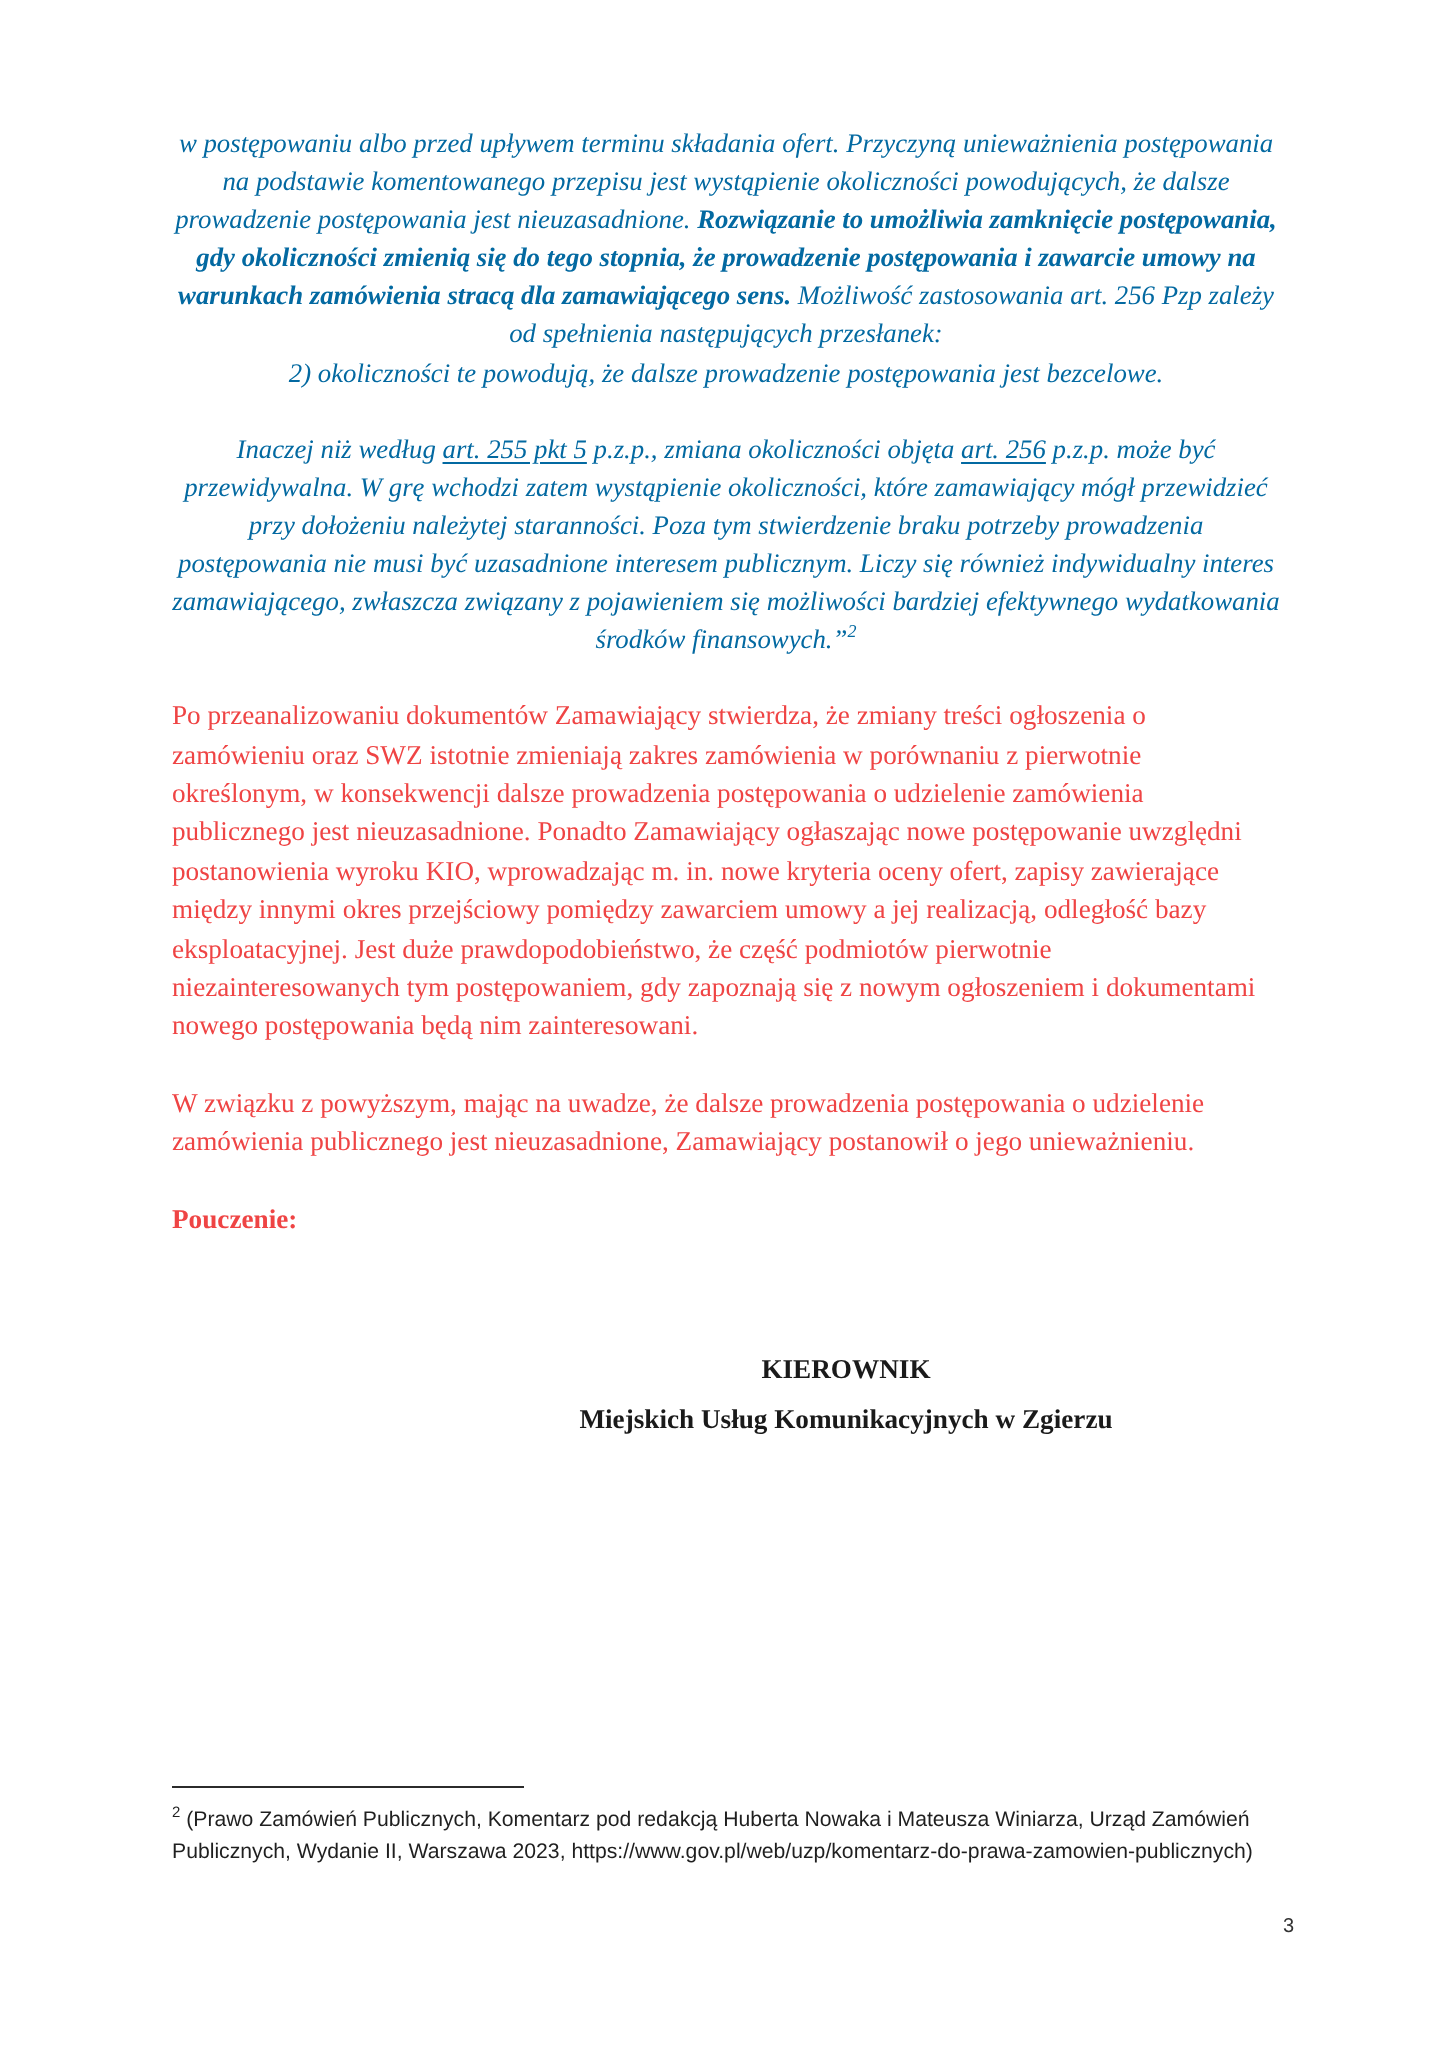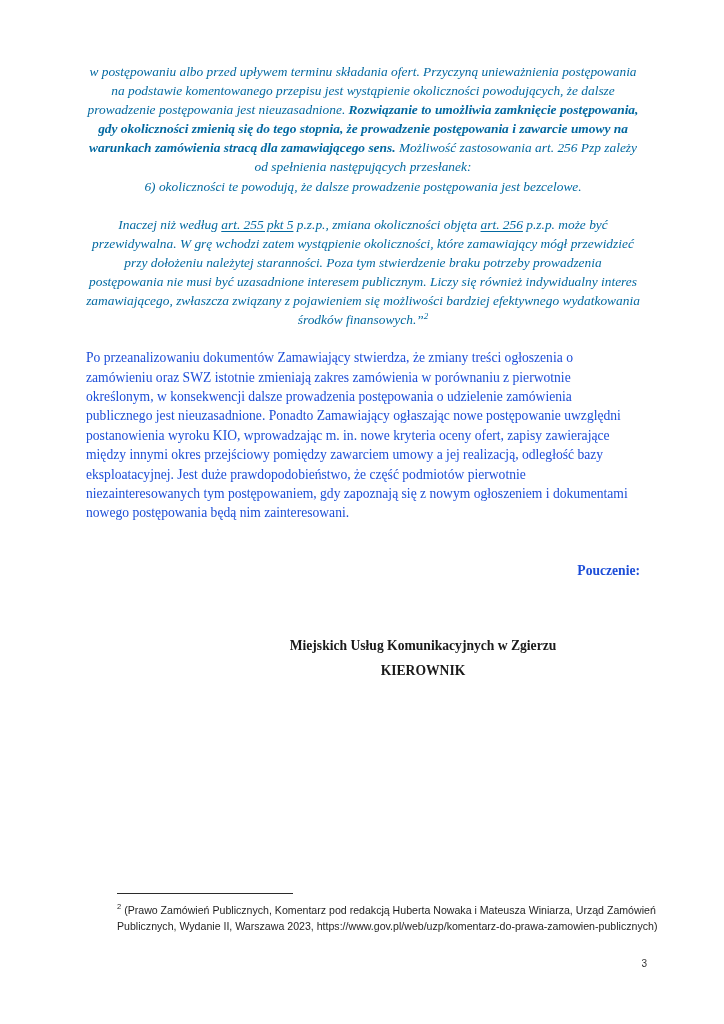--- a/index.html
+++ b/index.html
@@ -56,52 +56,50 @@
     font-size: 9px;
     vertical-align: super;
     line-height: 0;
     font-style: italic;
   }
 
   
   .body-block {
     font-size: 13.6px;
     line-height: 19.4px;
-    color: #1d4ed8;
+    color: #ef4444;
   }
   .body-block p { margin: 0; }
 
   .spacer-para { height: 19px; }
   .spacer-sm { height: 15px; }
 
   .heading-bold {
     font-weight: bold;
     font-size: 13.6px;
     line-height: 19.4px;
-    text-align: right;
   }
 
   
   .signature {
     margin-top: 38px;
     text-align: center;
     font-weight: bold;
     font-size: 13.6px;
     line-height: 25px;
     padding-left: 120px;
   }
   .signature div { white-space: nowrap; }
 
   
   .footnote-area {
     position: absolute;
     left: 86px;
     top: 893px;
     width: 554px;
-    margin-left: 31px;
   }
   .footnote-rule {
     width: 176px;
     height: 0;
     border-top: 1.3px solid #2b2b2b;
     margin-bottom: 8px;
   }
   .footnote-text {
     font-family: "Liberation Sans", "DejaVu Sans", sans-serif;
     font-size: 10.6px;
@@ -128,47 +126,48 @@
 
 <div class="page">
 
   <div class="content">
 
     <div class="quote-block">
 
       <p><span>w postępowaniu albo przed upływem terminu składania ofert. Przyczyną unieważnienia postępowania na podstawie komentowanego przepisu jest wystąpienie okoliczności powodujących, że dalsze prowadzenie postępowania jest nieuzasadnione. </span><span class="bi">Rozwiązanie to umożliwia zamknięcie postępowania, gdy okoliczności zmienią się do tego stopnia, że prowadzenie postępowania i zawarcie umowy na warunkach zamówienia stracą dla zamawiającego sens.</span><span> Możliwość zastosowania art. 256 Pzp zależy od spełnienia następujących przesłanek:</span></p>
 
 
-      <p>6) okoliczności te powodują, że dalsze prowadzenie postępowania jest bezcelowe.</p>
+      <p>2) okoliczności te powodują, że dalsze prowadzenie postępowania jest bezcelowe.</p>
 
       <div class="gap"></div>
 
       <p><span>Inaczej niż według </span><span class="u">art. 255 pkt 5</span><span> p.z.p., zmiana okoliczności objęta </span><span class="u">art. 256</span><span> p.z.p. może być przewidywalna. W grę wchodzi zatem wystąpienie okoliczności, które zamawiający mógł przewidzieć przy dołożeniu należytej staranności. Poza tym stwierdzenie braku potrzeby prowadzenia postępowania nie musi być uzasadnione interesem publicznym. Liczy się również indywidualny interes zamawiającego, zwłaszcza związany z pojawieniem się możliwości bardziej efektywnego wydatkowania środków finansowych.”</span><sup class="fn">2</sup></p>
     </div>
 
     <div class="spacer-para"></div>
 
     <div class="body-block">
 
       <p>Po przeanalizowaniu dokumentów Zamawiający stwierdza, że zmiany treści ogłoszenia o zamówieniu oraz SWZ istotnie zmieniają zakres zamówienia w porównaniu z pierwotnie określonym, w konsekwencji dalsze prowadzenia postępowania o udzielenie zamówienia publicznego jest nieuzasadnione. Ponadto Zamawiający ogłaszając nowe postępowanie uwzględni postanowienia wyroku KIO, wprowadzając m. in. nowe kryteria oceny ofert, zapisy zawierające między innymi okres przejściowy pomiędzy zawarciem umowy a jej realizacją, odległość bazy eksploatacyjnej. Jest duże prawdopodobieństwo, że część podmiotów pierwotnie niezainteresowanych tym postępowaniem, gdy zapoznają się z nowym ogłoszeniem i dokumentami nowego postępowania będą nim zainteresowani.</p>
 
       <div class="spacer-para"></div>
 
+      <p>W związku z powyższym, mając na uwadze, że dalsze prowadzenia postępowania o udzielenie zamówienia publicznego jest nieuzasadnione, Zamawiający postanowił o jego unieważnieniu.</p>
 
       <div class="spacer-para"></div>
 
       <p class="heading-bold">Pouczenie:</p>
 
       <div class="spacer-sm"></div>
 
     </div>
 
     <div class="signature">
+      <div>KIEROWNIK</div>
       <div>Miejskich Usług Komunikacyjnych w Zgierzu</div>
-      <div>KIEROWNIK</div>
     </div>
 
   </div>
 
   <div class="footnote-area">
     <div class="footnote-rule"></div>
     <div class="footnote-text"><sup>2</sup> <span>(Prawo Zamówień Publicznych, Komentarz pod redakcją Huberta Nowaka i Mateusza Winiarza, Urząd Zamówień Publicznych, Wydanie II, Warszawa 2023, https://www.gov.pl/web/uzp/komentarz-do-prawa-zamowien-publicznych)</span></div>
   </div>
 
   <div class="page-number">3</div>

